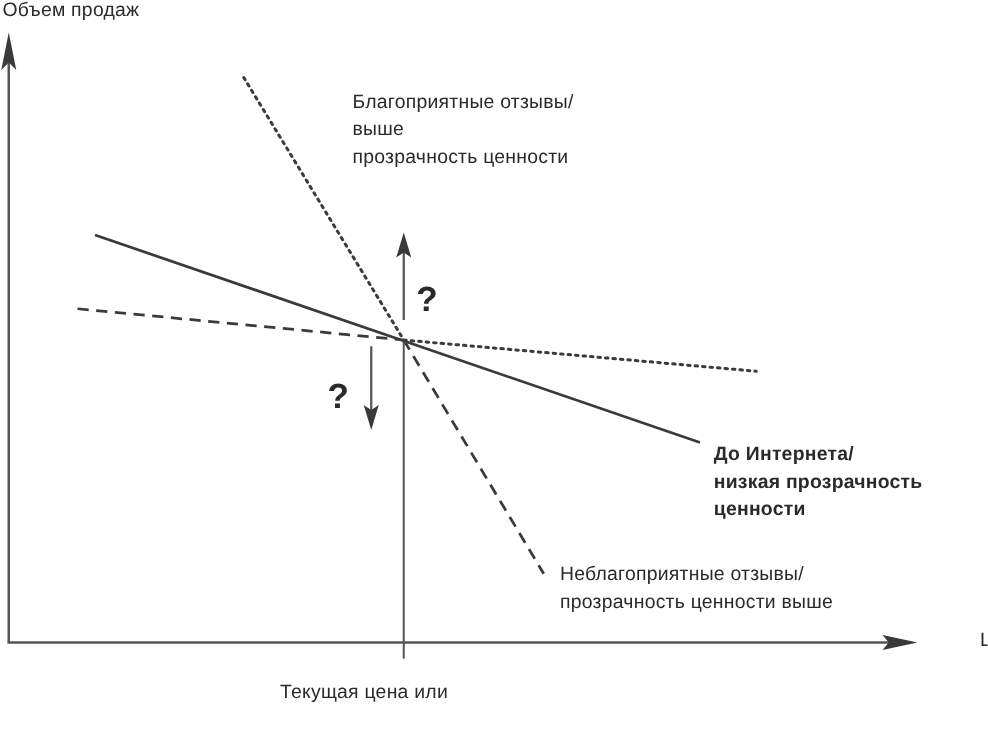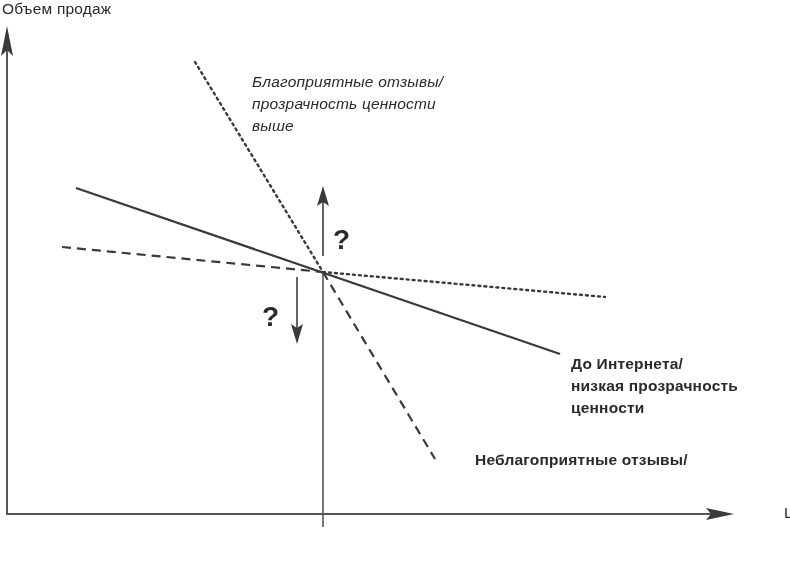--- a/index.html
+++ b/index.html
@@ -37,33 +37,35 @@
   <line x1="323" y1="256" x2="323" y2="198" stroke="#555" stroke-width="1.8"></line>
   <path d="M323,186 L329,206 L323,202 L317,206 Z" fill="#3a3a3a"></path>
 
   <line x1="297" y1="277" x2="297" y2="332" stroke="#555" stroke-width="1.8"></line>
   <path d="M297,344 L291,324 L297,328 L303,324 Z" fill="#3a3a3a"></path>
 </svg>
 
 <div class="label" style="left:2px; top:-2px;">Объем продаж</div>
 <div class="label" style="left:784px; top:502px;">Цена</div>
 
-<div class="label" style="left:252px; top:71px;font-style:italic;">
+<div class="label" style="left:282px; top:71px;">
   <div>Благоприятные отзывы/</div>
+  <div>выше</div>
   <div>прозрачность ценности</div>
-  <div>выше</div>
 </div>
 
 <div class="label" style="left:571px; top:353px;font-weight:bold;">
   <div>До Интернета/</div>
   <div>низкая прозрачность</div>
   <div>ценности</div>
 </div>
 
-<div class="label" style="left:475px; top:449px;font-weight:bold;">
+<div class="label" style="left:448px; top:449px;">
   <div>Неблагоприятные отзывы/</div>
+  <div>прозрачность ценности выше</div>
 </div>
 
 <div class="label" style="left:224px; top:543px;">
+  <div>Текущая цена или</div>
 </div>
 
 <div class="q" style="left:333px; top:226px;">?</div>
 <div class="q" style="left:262px; top:303px;">?</div>
 
 </body></html>

